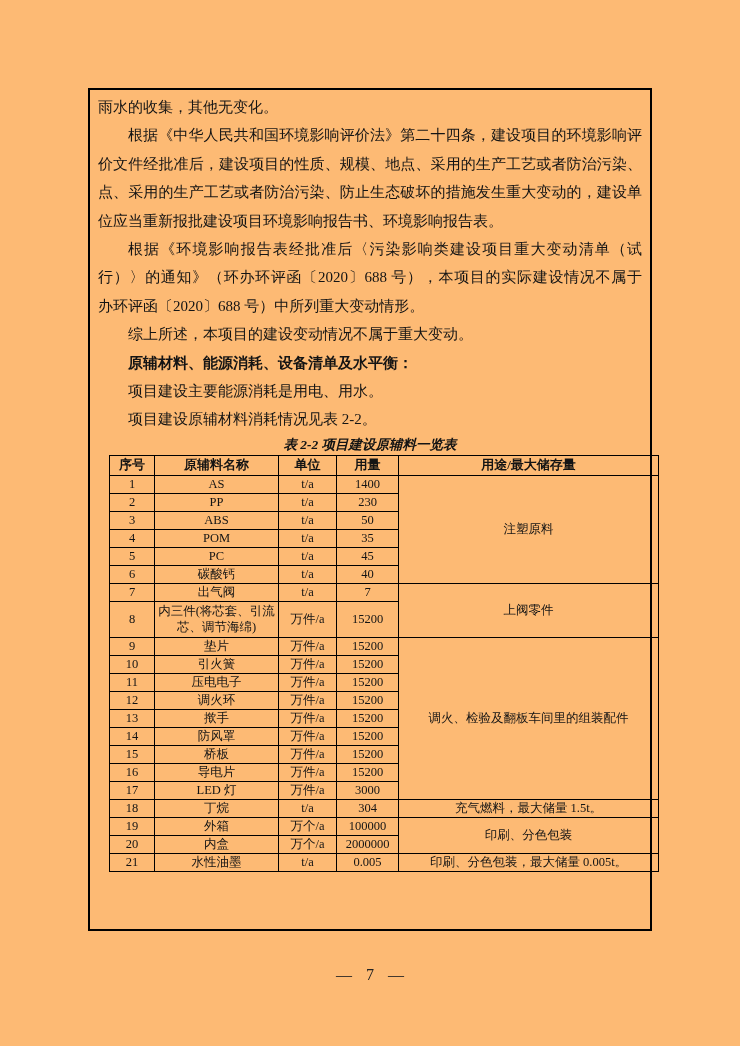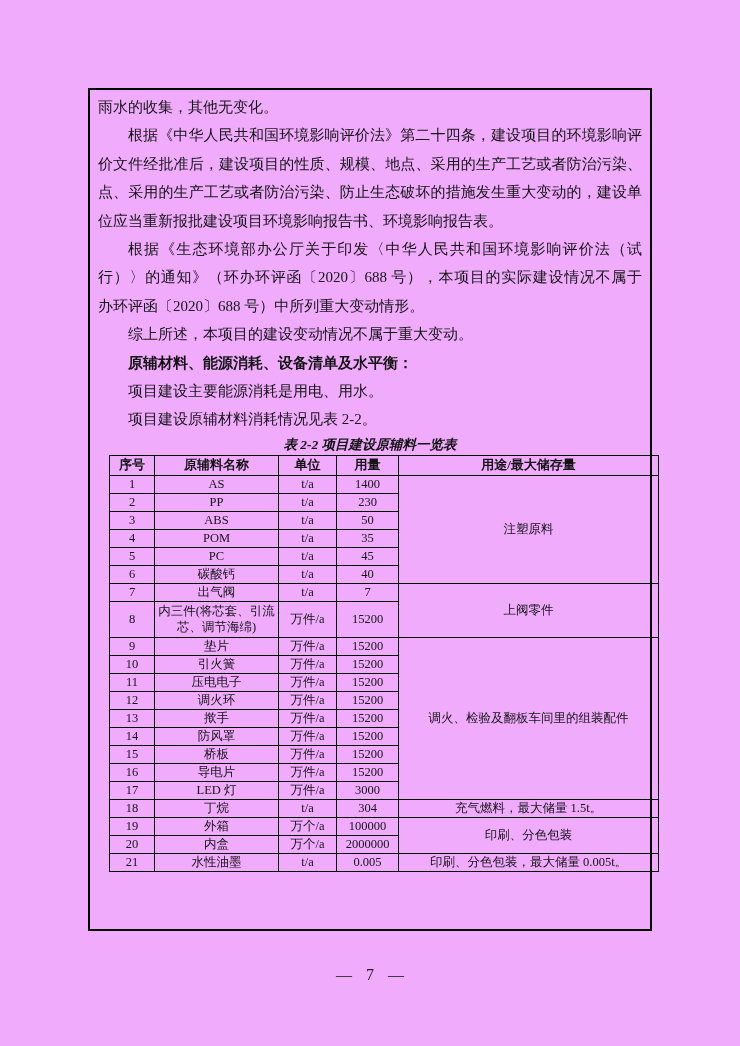--- a/index.html
+++ b/index.html
@@ -1,19 +1,19 @@
 <!DOCTYPE html>
 <html><head>
 <meta charset="utf-8">
 <style>
   html,body{margin:0;padding:0;background:#ffffff;}
   .page{
     position:relative;
     width:740px;height:1046px;
-    background:#f0abfc;
+    background:#fdba74;
     color:#141414;
     font-family:"Liberation Serif","DejaVu Serif",serif;
     overflow:hidden;
   }
   .frame{
     position:absolute;
     left:88px;top:88px;
     width:564px;height:843px;
     border:2px solid #000;
     box-sizing:border-box;
@@ -80,21 +80,21 @@
 <body>
 
 <div class="page">
   <div class="frame">
     <div class="body-text">
         <div class="line nofill">雨水的收集，其他无变化。</div>
         <div class="line indent">根据《中华人民共和国环境影响评价法》第二十四条，建设项目的环境影响评</div>
         <div class="line">价文件经批准后，建设项目的性质、规模、地点、采用的生产工艺或者防治污染、</div>
         <div class="line">点、采用的生产工艺或者防治污染、防止生态破坏的措施发生重大变动的，建设单</div>
         <div class="line nofill">位应当重新报批建设项目环境影响报告书、环境影响报告表。</div>
-        <div class="line indent">根据《生态环境部办公厅关于印发〈中华人民共和国环境影响评价法（试</div>
+        <div class="line indent">根据《环境影响报告表经批准后〈污染影响类建设项目重大变动清单（试</div>
         <div class="line">行）〉的通知》（环办环评函〔2020〕688 号），本项目的实际建设情况不属于（环</div>
         <div class="line nofill">办环评函〔2020〕688 号）中所列重大变动情形。</div>
         <div class="line nofill indent">综上所述，本项目的建设变动情况不属于重大变动。</div>
         <div class="line nofill indent bold">原辅材料、能源消耗、设备清单及水平衡：</div>
         <div class="line nofill indent">项目建设主要能源消耗是用电、用水。</div>
         <div class="line nofill indent">项目建设原辅材料消耗情况见表 2-2。</div>
       </div>
     <div class="table-title">表 2-2  项目建设原辅料一览表</div>
     <table class="materials">
       <colgroup>

